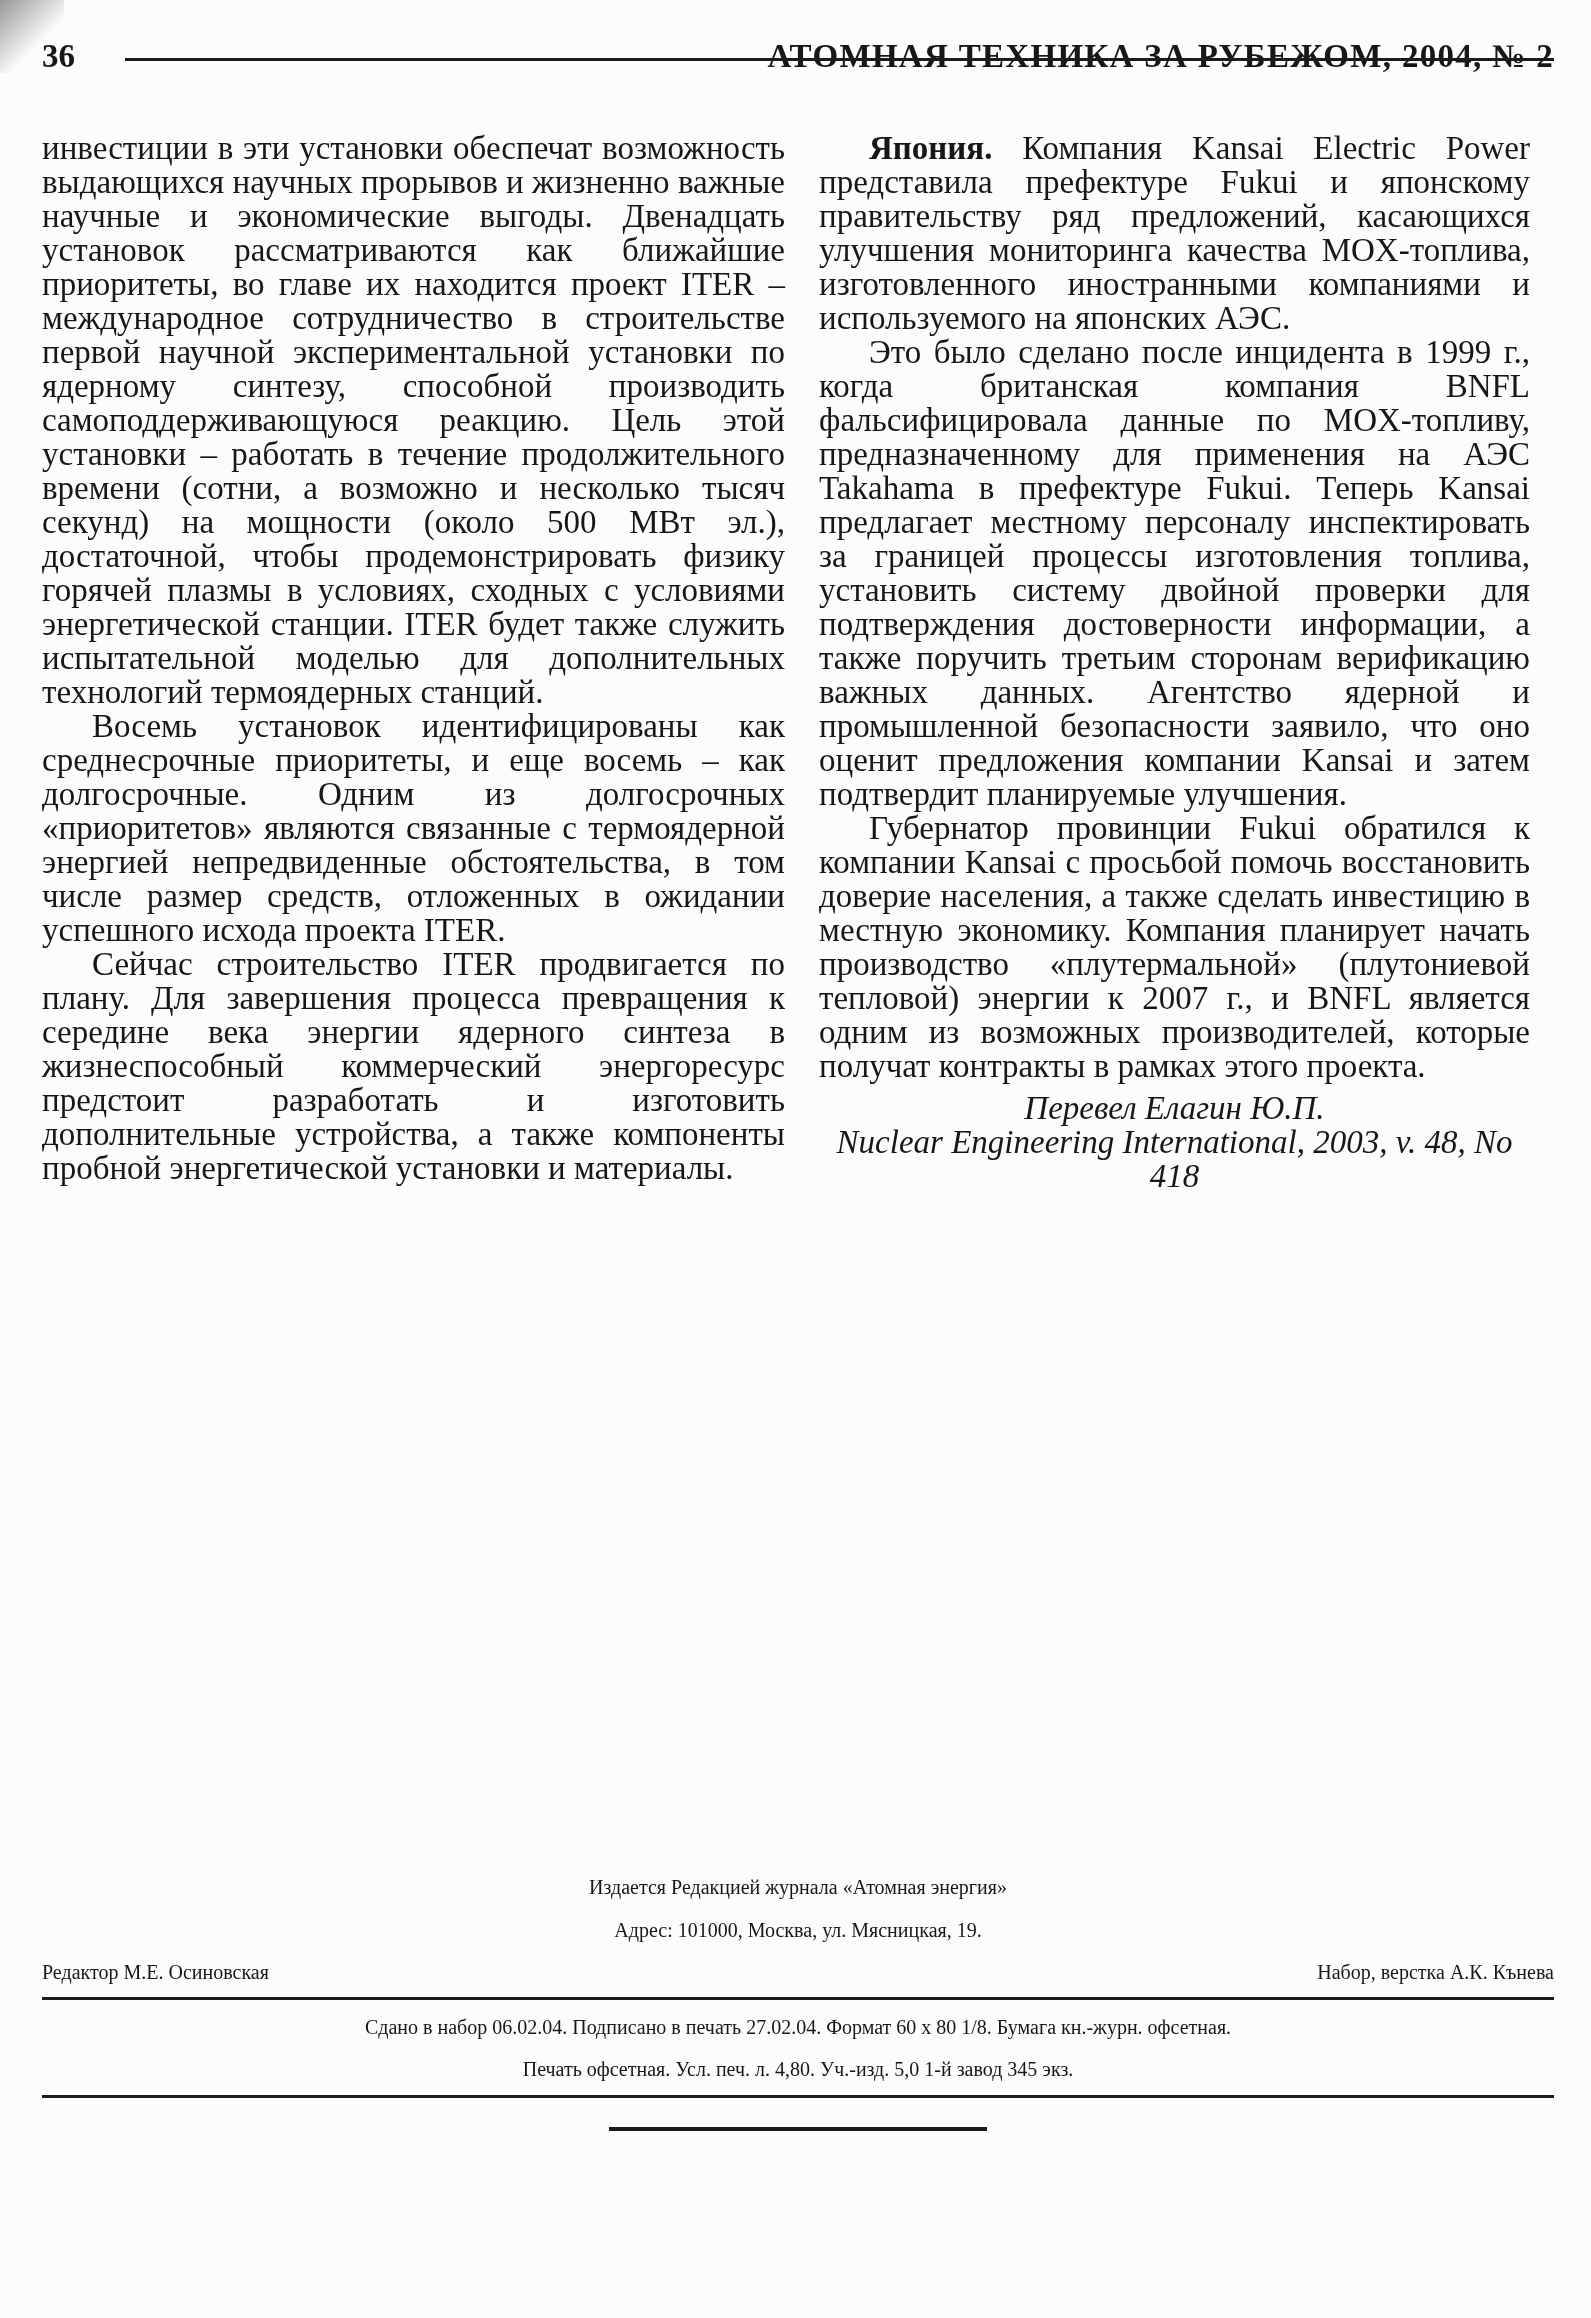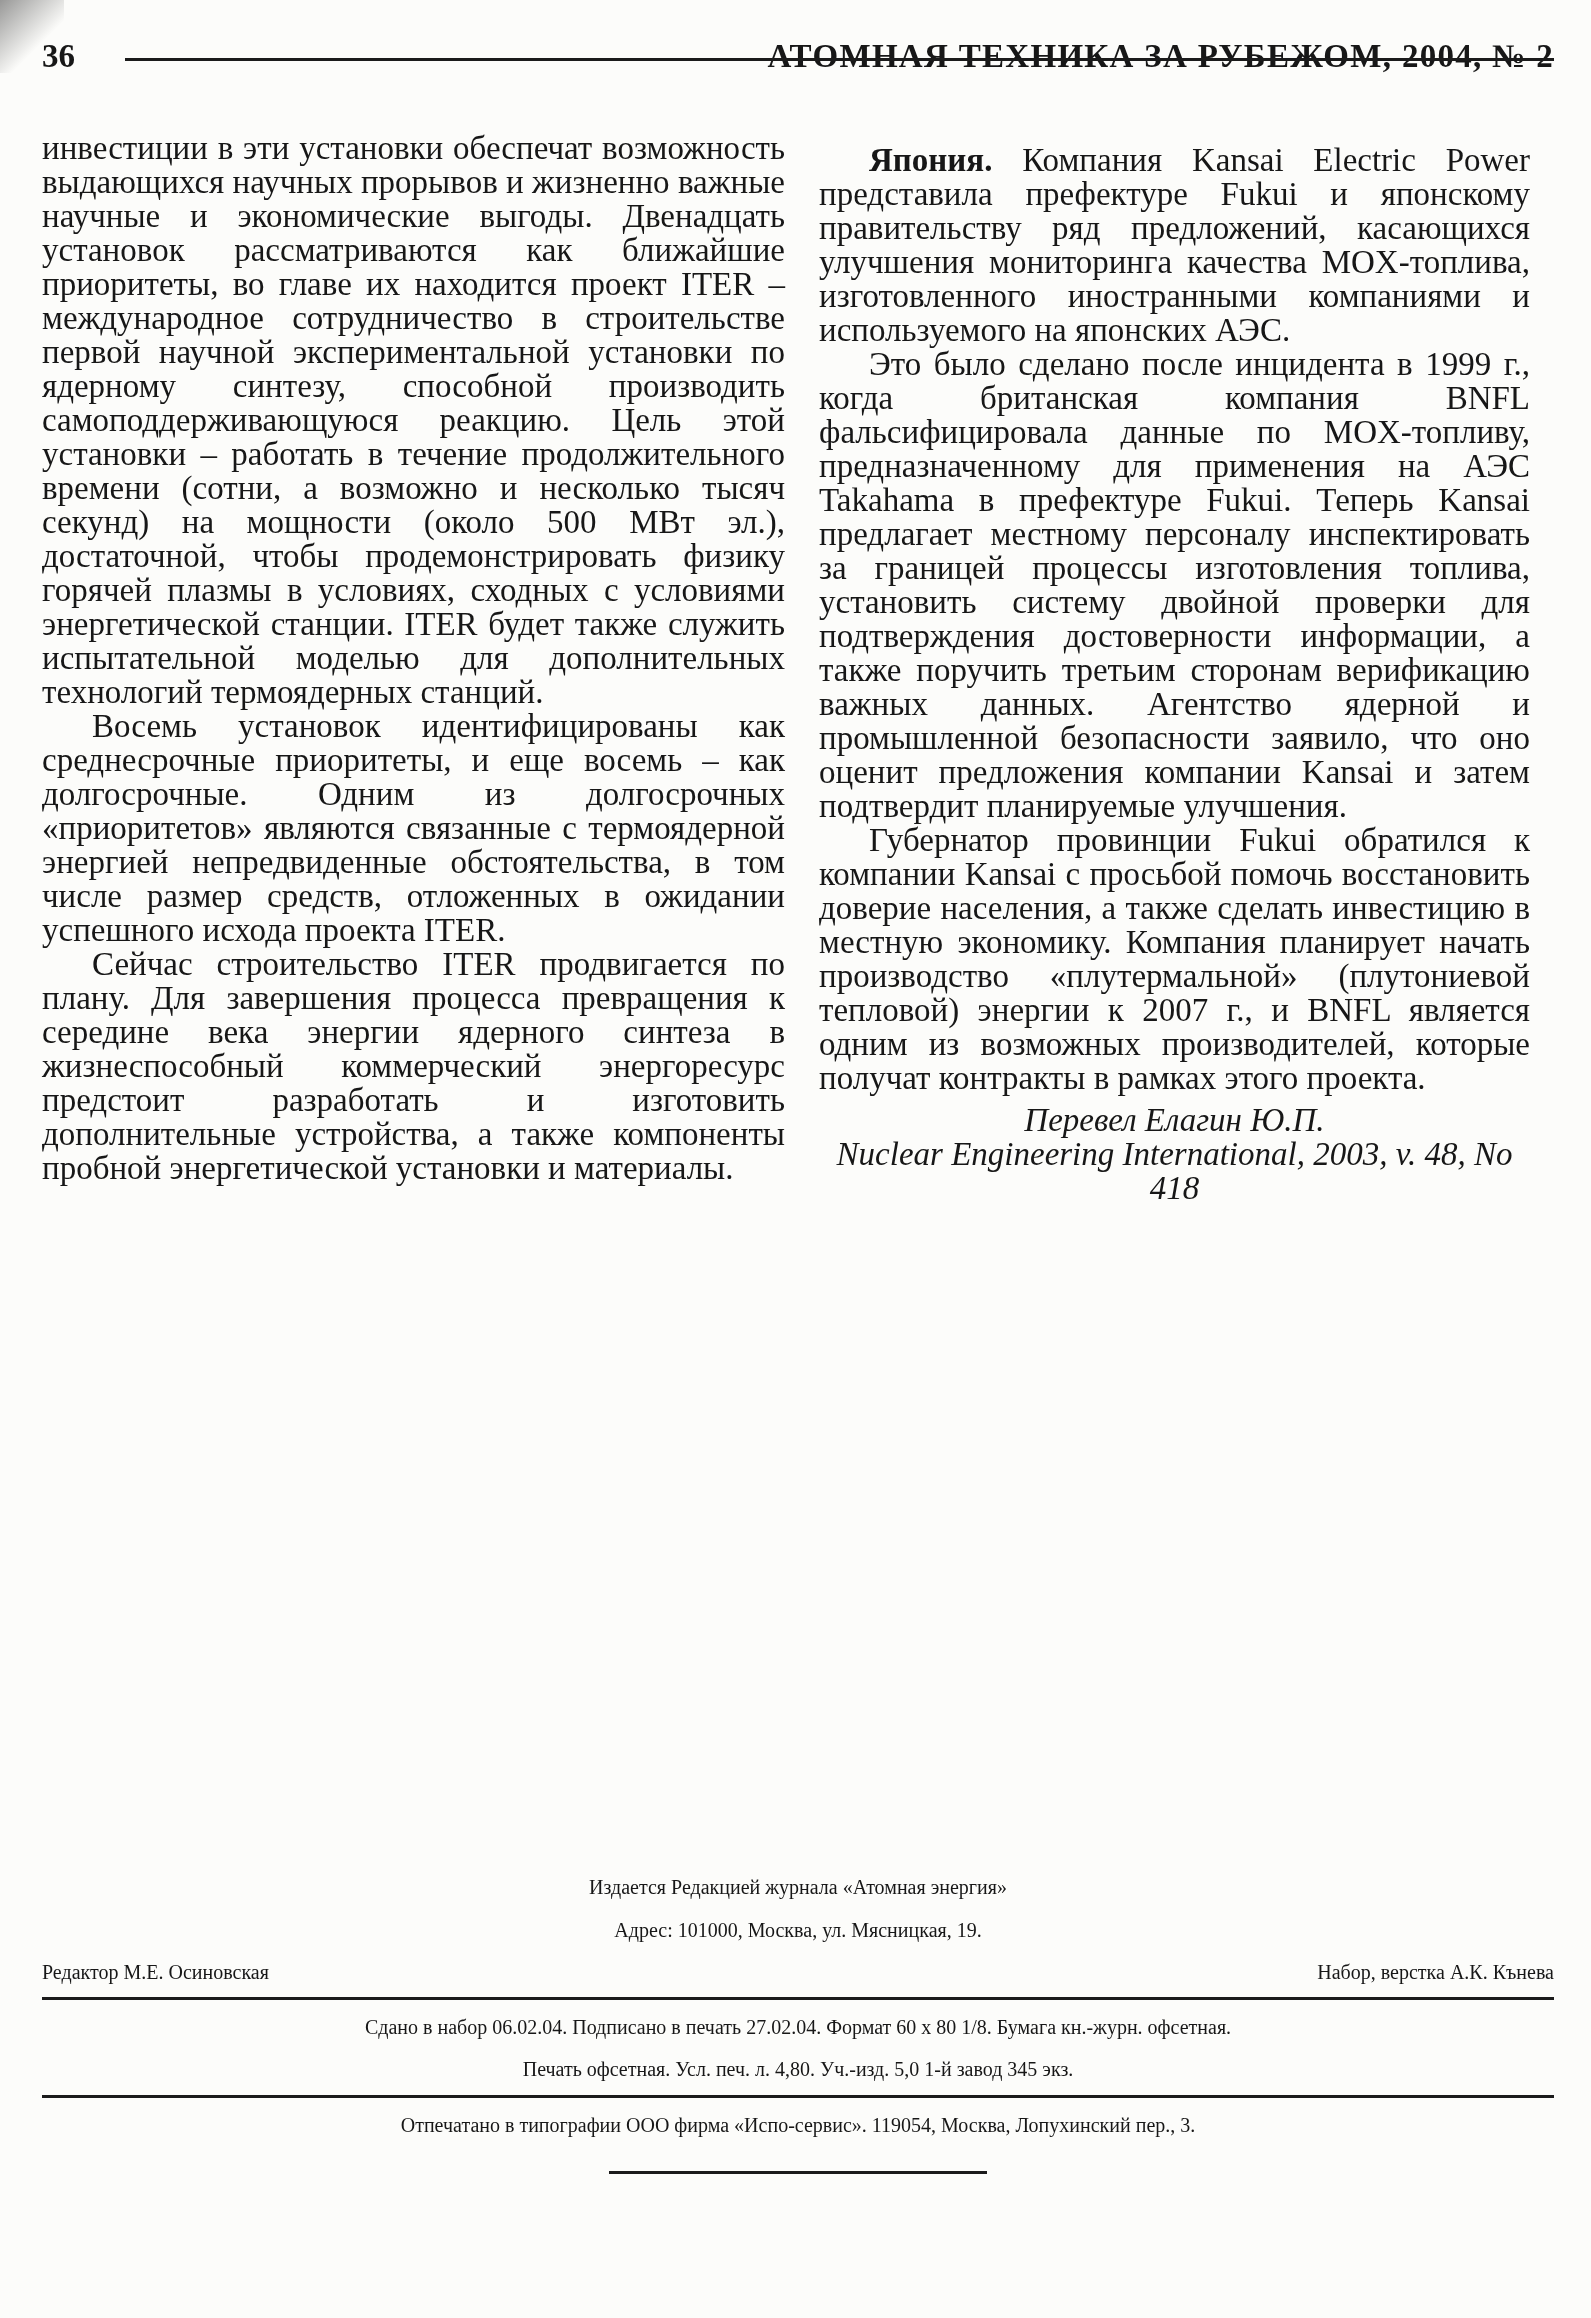--- a/index.html
+++ b/index.html
@@ -39,21 +39,21 @@
     position: absolute;
     top: 131px; left: 42px;
     display: flex;
     gap: 34px;
     font-size: 33px;
     line-height: 34px;
     text-align: justify;
     text-justify: inter-word;
   }
   .col-left  { width: 743px; }
-  .col-right { width: 711px; margin-top: 12px; }
+  .col-right { width: 711px; }
   .columns p { margin: 0; text-indent: 50px; hyphens: auto; }
   .columns p.no-indent { text-indent: 0; }
   .lead { font-weight: bold; }
 
   .byline, .source-line {
     text-align: center;
     font-style: italic;
     text-indent: 0 !important;
   }
   .byline { margin-top: 8px !important; }
@@ -124,19 +124,18 @@
     <p class="c-center">Издается Редакцией журнала «Атомная энергия»</p>
     <p class="c-center">Адрес: 101000, Москва, ул. Мясницкая, 19.</p>
     <div class="c-row">
       <span>Редактор М.Е. Осиновская</span>
       <span>Набор, верстка А.К. Кънева</span>
     </div>
     <div class="rule"></div>
     <p class="c-center">Сдано в набор 06.02.04. Подписано в печать 27.02.04. Формат 60 x 80 1/8. Бумага кн.-журн. офсетная.</p>
     <p class="c-center">Печать офсетная. Усл. печ. л. 4,80. Уч.-изд. 5,0 1-й завод 345 экз.</p>
     <div class="rule"></div>
-    <p class="c-center">Отпечатано в типографии ООО фирма «Испо-сервис». 119054, Москва, Лопухинский пер., 3.</p>
     <div class="rule-end"></div>
   </footer>
 
   <div class="corner-artifact"></div>
 </div>
 
 
 </body></html>

